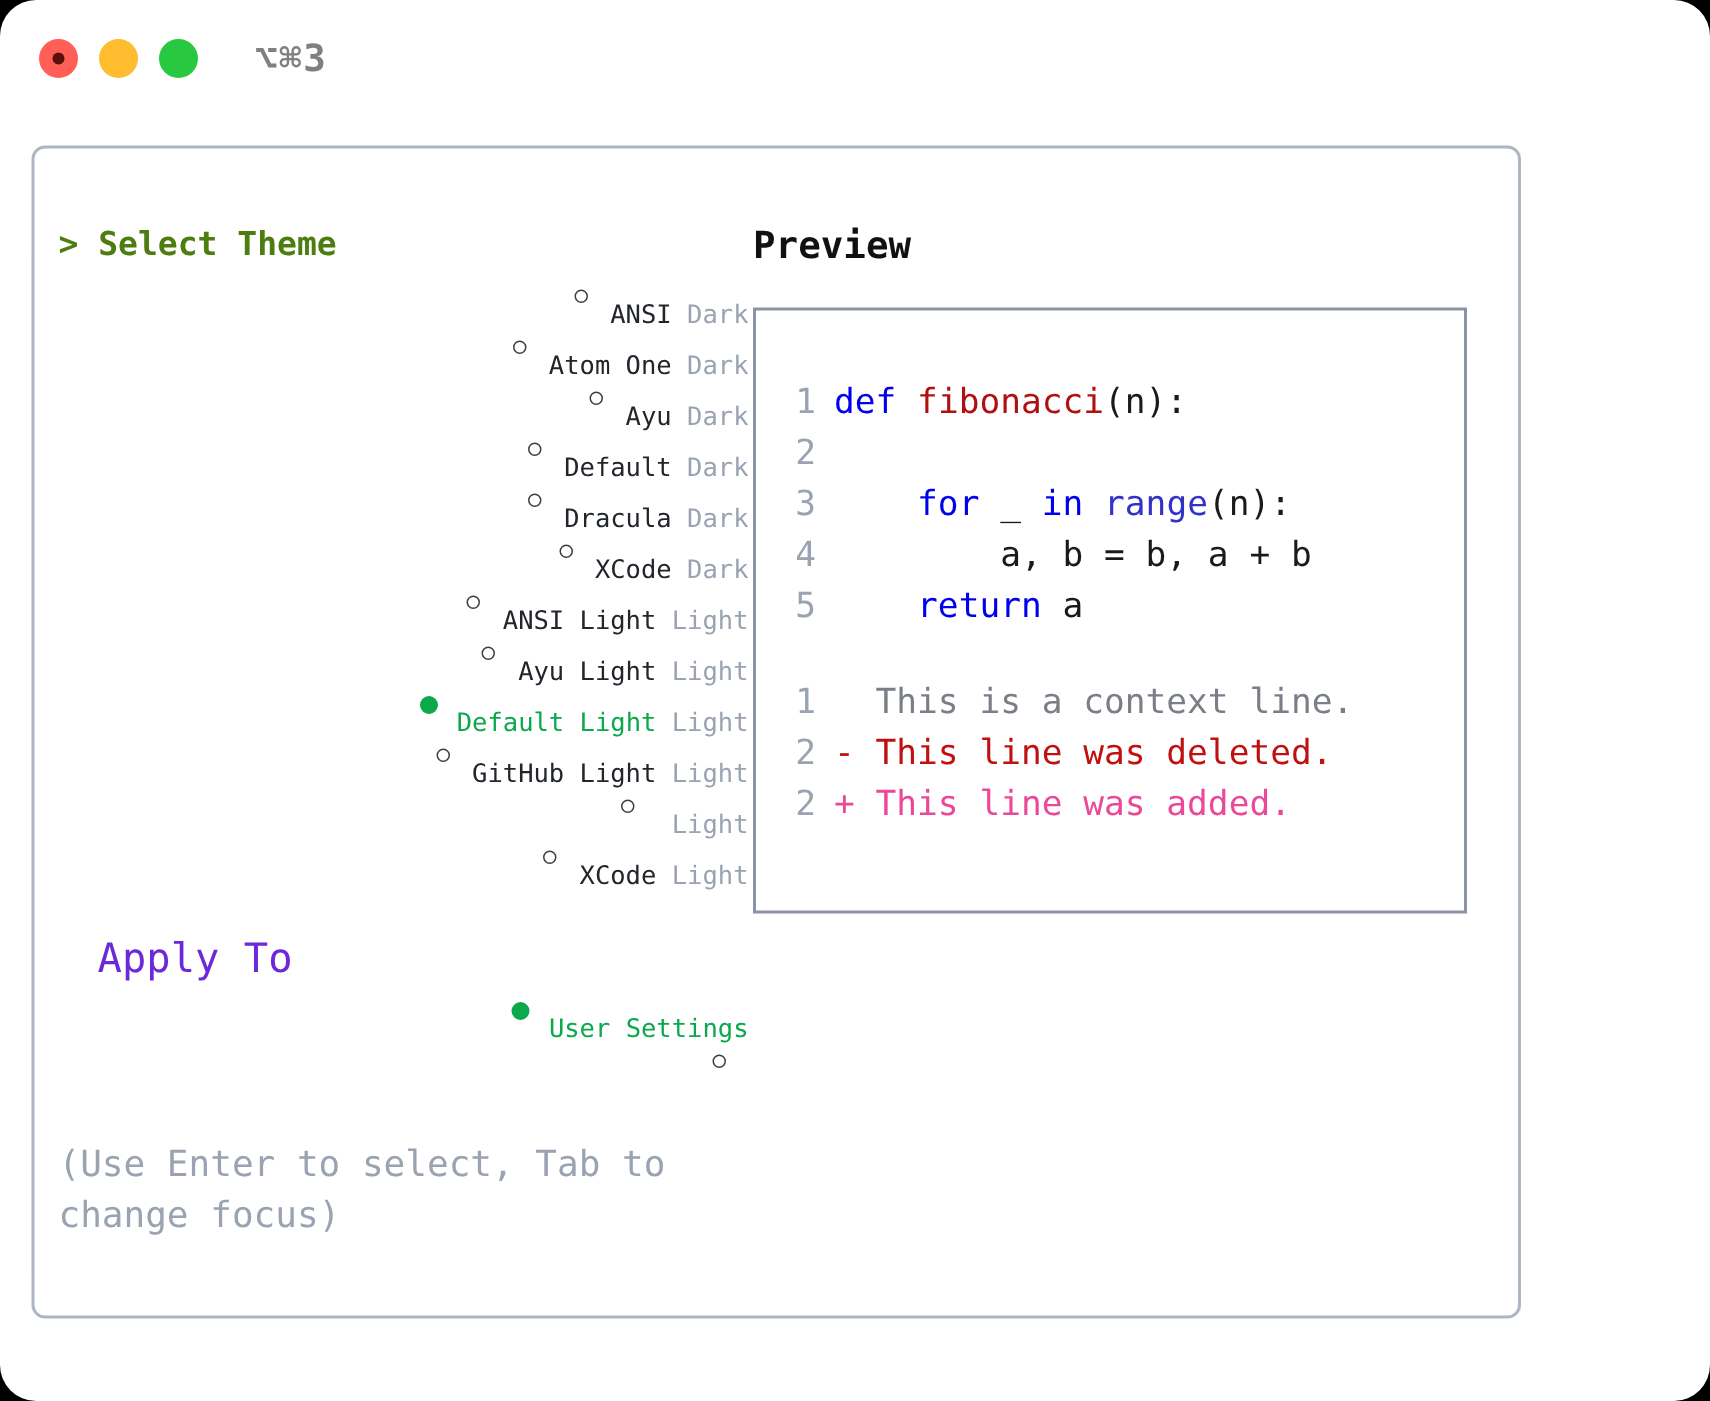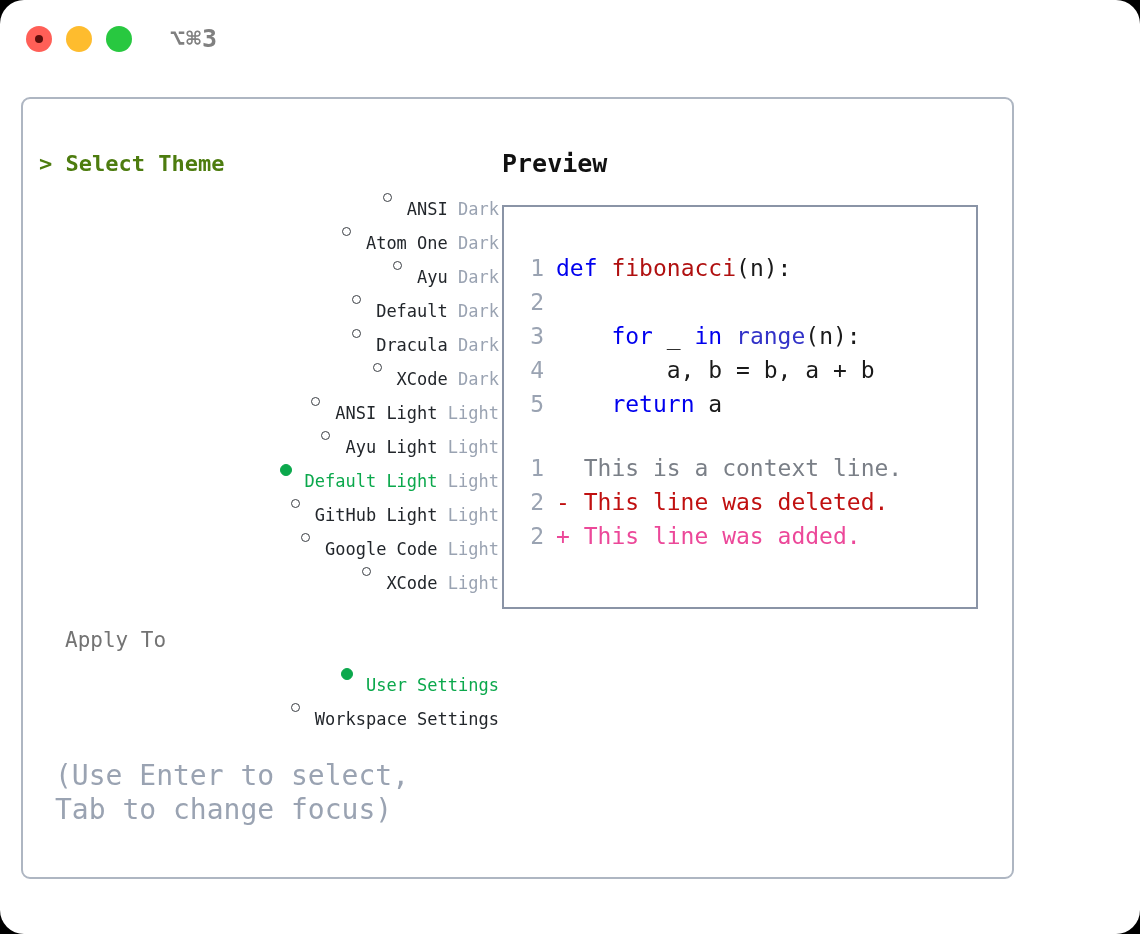--- a/index.html
+++ b/index.html
@@ -126,37 +126,36 @@
     left: 1px;
   }
   .label { color: #22262b; }
   .row.selected .label { color: #0ba84c; }
   .suffix { color: #9aa3b2; }
 
   .section-head {
     display: flex;
     height: 34px;
     line-height: 34px;
-    font-size: 21px;
-    color: #737373;
+    font-size: 27px;
+    color: #6d28d9;
     white-space: pre;
   }
   .section-head .bullet::before { display: none; }
 
   .spacer { height: 34px; }
   .spacer-sm { height: 28px; }
 
   #hint {
     margin-top: 6px;
-    font-size: 28px;
+    font-size: 24px;
     line-height: 34px;
     color: #9aa3b2;
     width: 420px;
     white-space: pre-wrap;
-    margin-left: 16px;
   }
 
   
   #right-col {
     position: absolute;
     left: 479px;
     top: 48px;
     width: 500px;
   }
   .preview-header {
@@ -226,31 +225,31 @@
           <div class="row"><span class="bullet"></span><span class="label">ANSI</span><span> </span><span class="suffix">Dark</span></div>
           <div class="row"><span class="bullet"></span><span class="label">Atom One</span><span> </span><span class="suffix">Dark</span></div>
           <div class="row"><span class="bullet"></span><span class="label">Ayu</span><span> </span><span class="suffix">Dark</span></div>
           <div class="row"><span class="bullet"></span><span class="label">Default</span><span> </span><span class="suffix">Dark</span></div>
           <div class="row"><span class="bullet"></span><span class="label">Dracula</span><span> </span><span class="suffix">Dark</span></div>
           <div class="row"><span class="bullet"></span><span class="label">XCode</span><span> </span><span class="suffix">Dark</span></div>
           <div class="row"><span class="bullet"></span><span class="label">ANSI Light</span><span> </span><span class="suffix">Light</span></div>
           <div class="row"><span class="bullet"></span><span class="label">Ayu Light</span><span> </span><span class="suffix">Light</span></div>
           <div class="row selected"><span class="bullet"></span><span class="label">Default Light</span><span> </span><span class="suffix">Light</span></div>
           <div class="row"><span class="bullet"></span><span class="label">GitHub Light</span><span> </span><span class="suffix">Light</span></div>
-          <div class="row"><span class="bullet"></span><span class="label">Google Code</span><span> </span><span class="suffix">Light</span></div>
+          <div class="row"><span class="bullet"></span><span> </span><span class="suffix">Light</span></div>
           <div class="row"><span class="bullet"></span><span class="label">XCode</span><span> </span><span class="suffix">Light</span></div>
         </div>
       <div class="spacer"></div>
       <div class="section-head">
         <span class="bullet"></span>
         <span>Apply To</span>
       </div>
       <div id="apply-items">
           <div class="row selected"><span class="bullet"></span><span class="label">User Settings</span></div>
-          <div class="row"><span class="bullet"></span><span class="label">Workspace Settings</span></div>
+          <div class="row"><span class="bullet"></span></div>
         </div>
       <div class="spacer-sm"></div>
       <div id="hint">(Use Enter to select, Tab to change focus)</div>
     </div>
 
     <div id="right-col">
       <div class="preview-header">Preview</div>
       <div id="preview-box">
         <div id="code-area">
             <div class="code-line"><span class="lineno">1</span><span class="code-text"><span class="tok-kw">def</span><span class="tok-plain"> </span><span class="tok-fn">fibonacci</span><span class="tok-plain">(n):</span></span></div>

